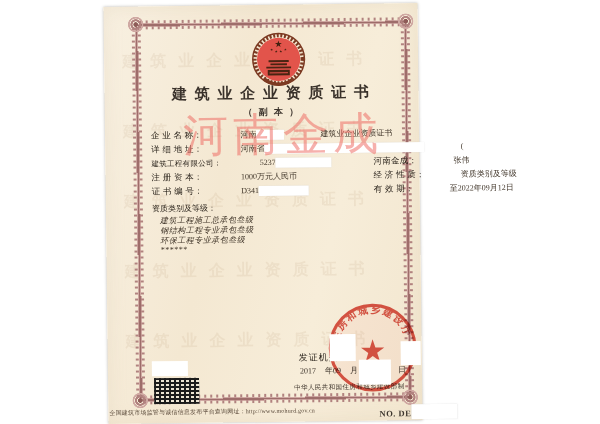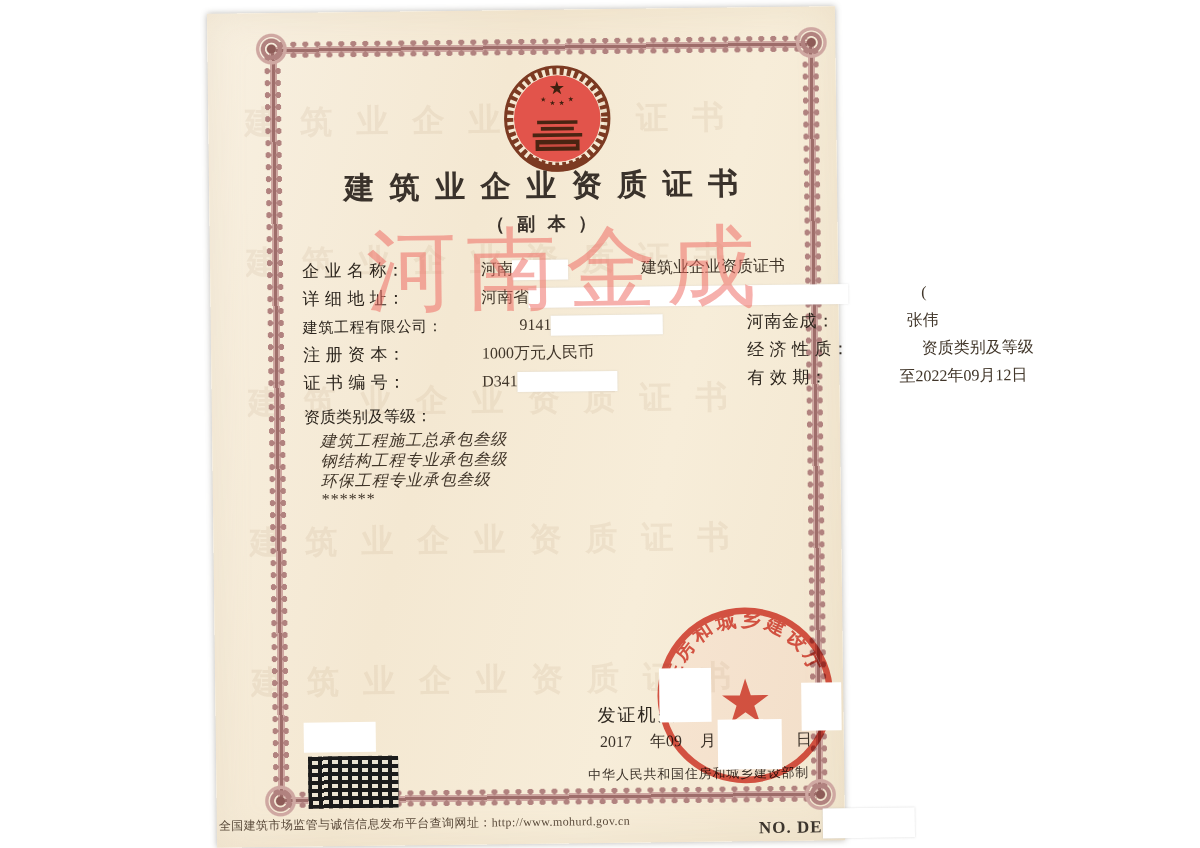--- a/index.html
+++ b/index.html
@@ -143,21 +143,21 @@
       <span class="val">河南</span><span class="redact" style="width:28px"></span><span class="val">建筑业企业资质证书</span>
     </div>
 
     <div class="row" style="top:138px">
       <span class="lab">详 细 地 址：</span>
       <span class="val">河南省</span><span class="redact" style="width:160px"></span><span class="val">(</span>
     </div>
 
     <div class="row" style="top:152px">
       <span class="lab" style="font-size:7.5px">建筑工程有限公司：</span>
-      <span class="val">9141</span><span class="redact" style="width:56px"></span>
+      <span class="val">5237</span><span class="redact" style="width:56px"></span>
       <span class="rcol" style="top:0">
         <span class="lab">河南金成：</span><span class="val">张伟</span>
       </span>
     </div>
 
     <div class="row" style="top:166px">
       <span class="lab">注 册 资 本：</span>
       <span class="val">1000万元人民币</span>
       <span class="rcol" style="top:0">
         <span class="lab">经 济 性 质：</span><span class="val">资质类别及等级</span>

